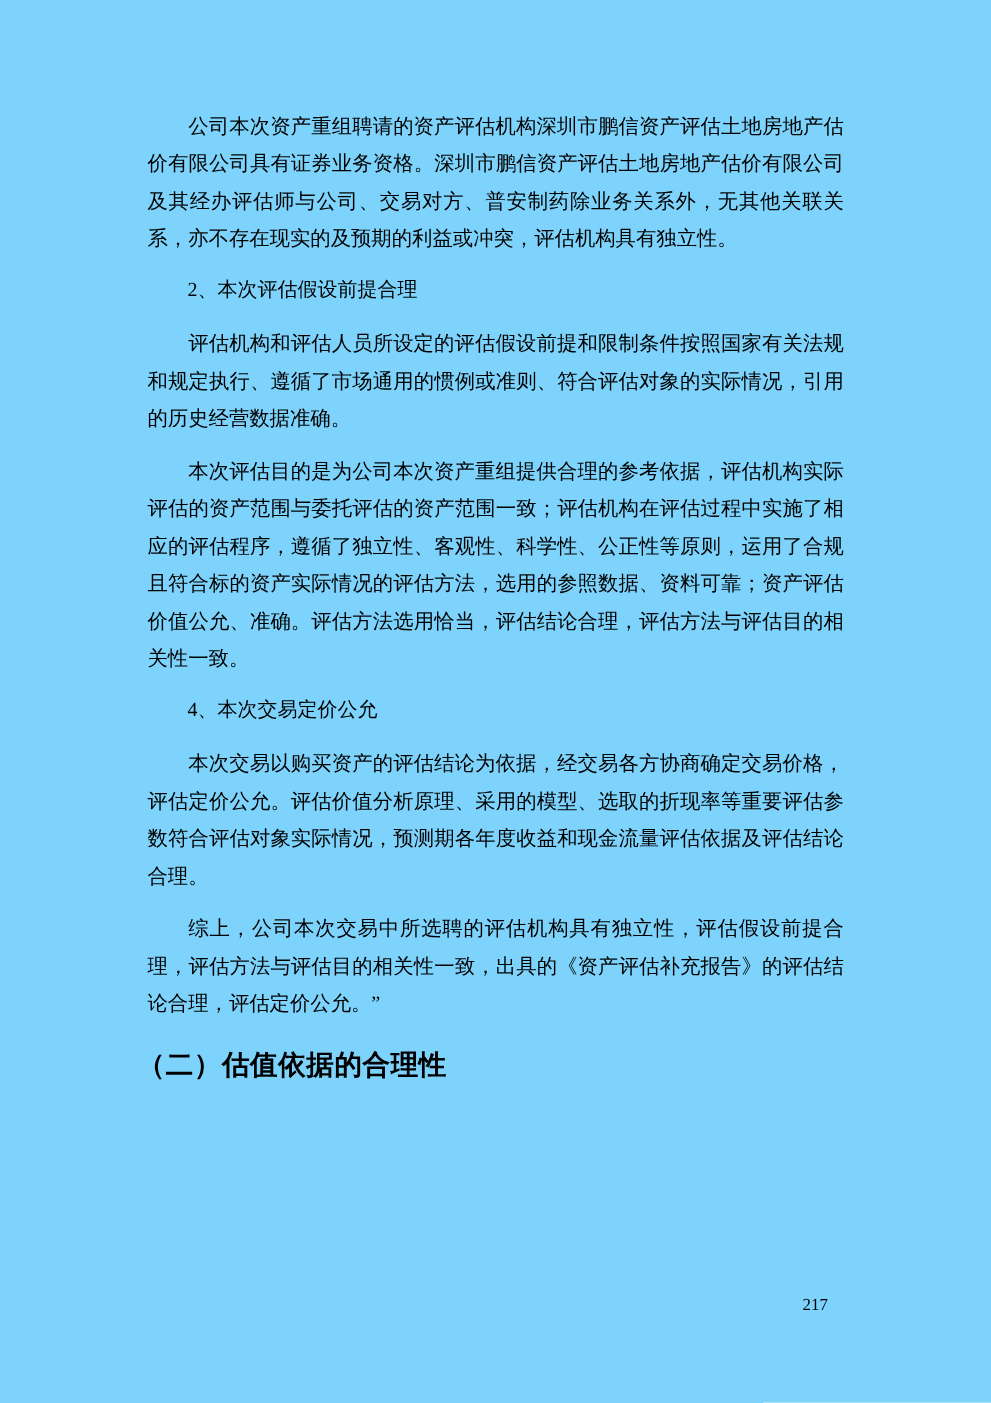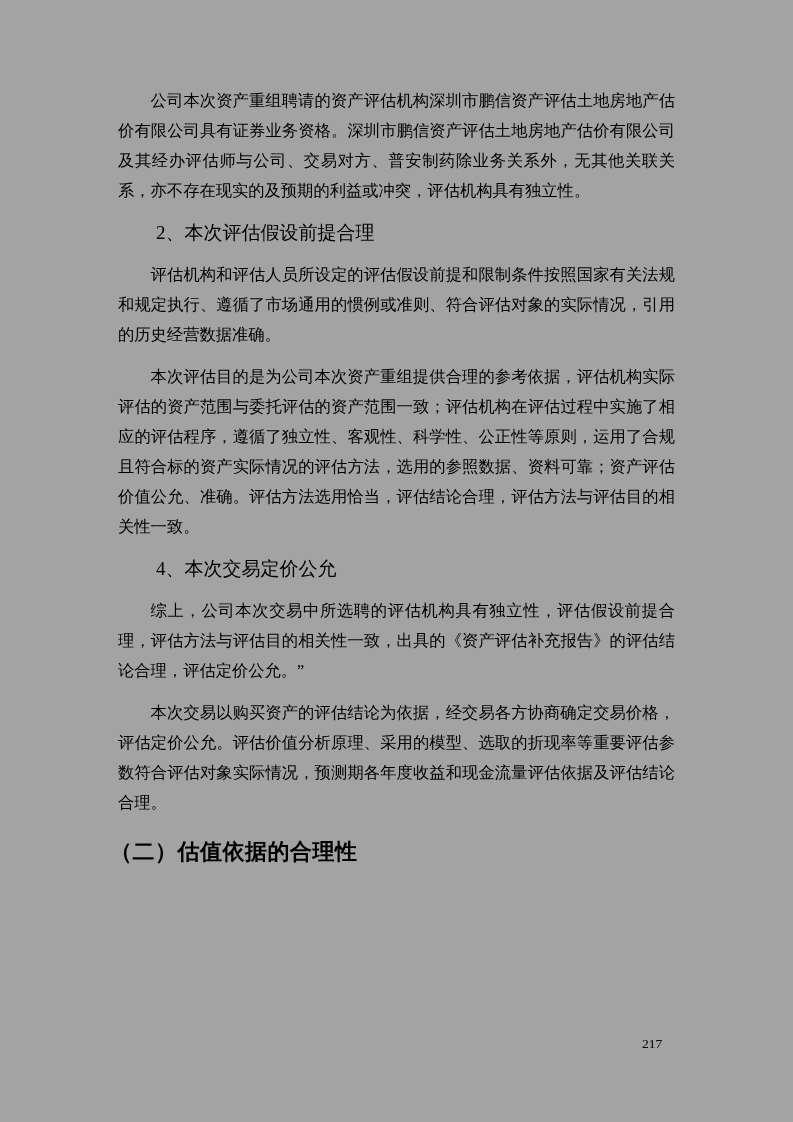--- a/index.html
+++ b/index.html
@@ -11,40 +11,40 @@
     width: 793px;
     height: 1122px;
     position: relative;
     overflow: hidden;
     color: #000000;
     font-family: "Liberation Serif", "DejaVu Serif", serif;
   }
   .page {
     position: absolute;
     inset: 0;
-    background: #a3a3a3;
+    background: #7dd3fc;
   }
   .content {
     position: absolute;
     left: 118px;
     top: 86px;
     width: 557px;
   }
   .body-para {
     margin: 0 0 12px 0;
     font-size: 16.3px;
     line-height: 30px;
     text-indent: 2em;
     text-align: justify;
     text-justify: inter-ideograph;
     word-break: break-all;
   }
   .num-heading {
     margin: 2px 0 12px 0;
-    font-size: 19px;
+    font-size: 16px;
     line-height: 30px;
     text-indent: 2em;
     font-weight: normal;
   }
   .section-heading {
     margin: 20px 0 14px -8px;
     font-family: "Liberation Sans", "DejaVu Sans", sans-serif;
     font-weight: bold;
     font-size: 22px;
     line-height: 28px;
@@ -70,23 +70,23 @@
 
     <p class="num-heading">2、本次评估假设前提合理</p>
 
     <p class="body-para">评估机构和评估人员所设定的评估假设前提和限制条件按照国家有关法规和规定执行、遵循了市场通用的惯例或准则、符合评估对象的实际情况，引用的历史经营数据准确。</p>
 
 
     <p class="body-para">本次评估目的是为公司本次资产重组提供合理的参考依据，评估机构实际评估的资产范围与委托评估的资产范围一致；评估机构在评估过程中实施了相应的评估程序，遵循了独立性、客观性、科学性、公正性等原则，运用了合规且符合标的资产实际情况的评估方法，选用的参照数据、资料可靠；资产评估价值公允、准确。评估方法选用恰当，评估结论合理，评估方法与评估目的相关性一致。</p>
 
     <p class="num-heading">4、本次交易定价公允</p>
 
+    <p class="body-para">本次交易以购买资产的评估结论为依据，经交易各方协商确定交易价格，评估定价公允。评估价值分析原理、采用的模型、选取的折现率等重要评估参数符合评估对象实际情况，预测期各年度收益和现金流量评估依据及评估结论合理。</p>
+
     <p class="body-para">综上，公司本次交易中所选聘的评估机构具有独立性，评估假设前提合理，评估方法与评估目的相关性一致，出具的《资产评估补充报告》的评估结论合理，评估定价公允。”</p>
-
-    <p class="body-para">本次交易以购买资产的评估结论为依据，经交易各方协商确定交易价格，评估定价公允。评估价值分析原理、采用的模型、选取的折现率等重要评估参数符合评估对象实际情况，预测期各年度收益和现金流量评估依据及评估结论合理。</p>
 
     <h2 class="section-heading">（二）估值依据的合理性</h2>
 
 
   </main>
 
   <div class="page-number">217</div>
 
 </div>
 

